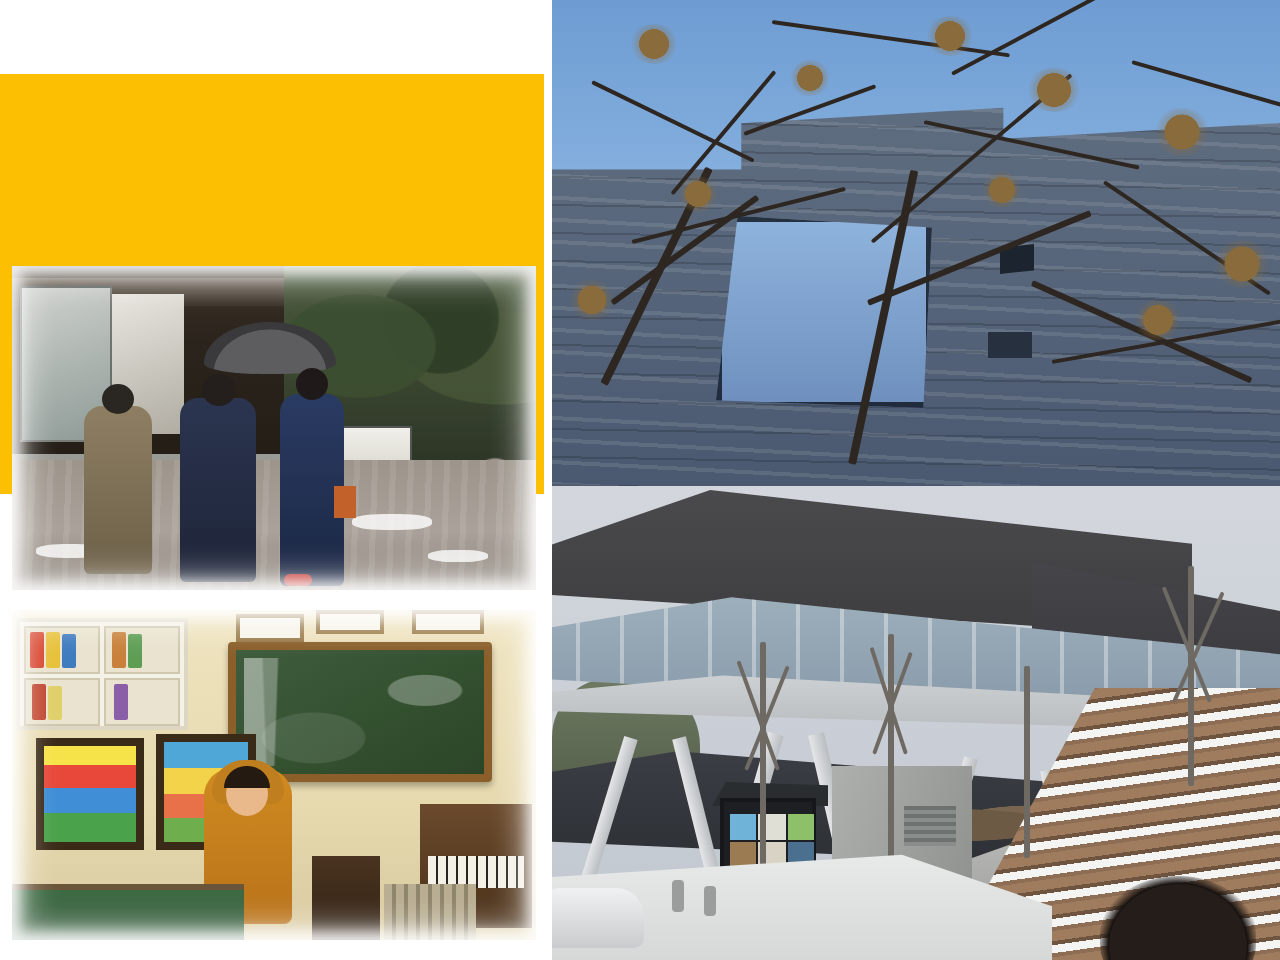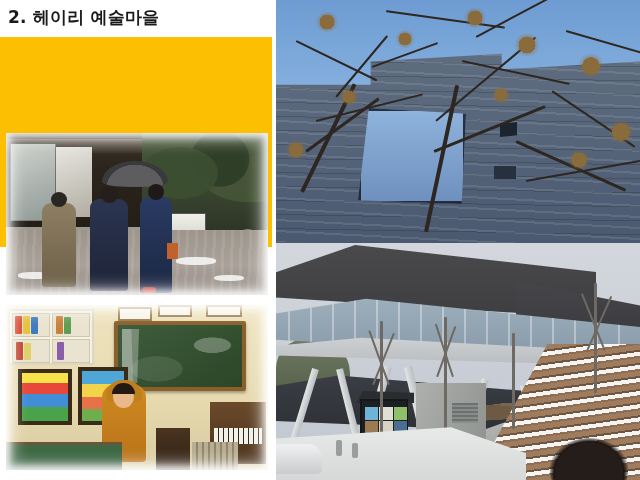--- a/index.html
+++ b/index.html
@@ -332,23 +332,20 @@
   }
   #photo-gallery .post{
     position:absolute; background:#9b9d9c; border-radius:2px;
   }
 </style>
 </head>
 <body>
 
 <div id="slide">
 
-  <div id="title-bar">
-    <div id="slide-title">2. 헤이리 예술마을</div>
-  </div>
 
   <div id="accent-block"></div>
 
   <div class="photo feather" id="photo-street">
     <div class="shopwall lay"></div>
     <div class="roofline lay"></div>
     <div class="trees lay"></div>
     <div class="poster lay"></div>
     <div class="poster2 lay"></div>
     <div class="umbrella lay"></div>

